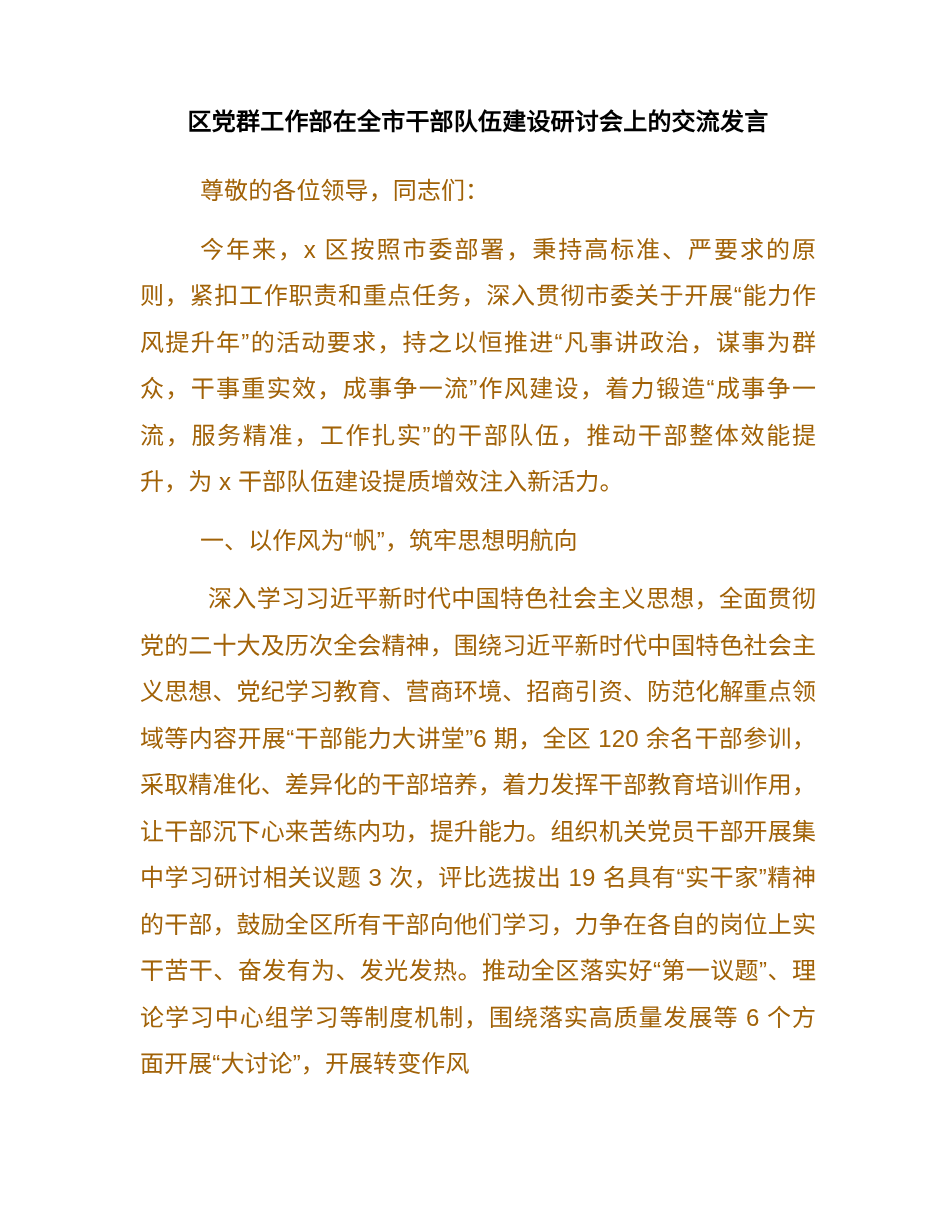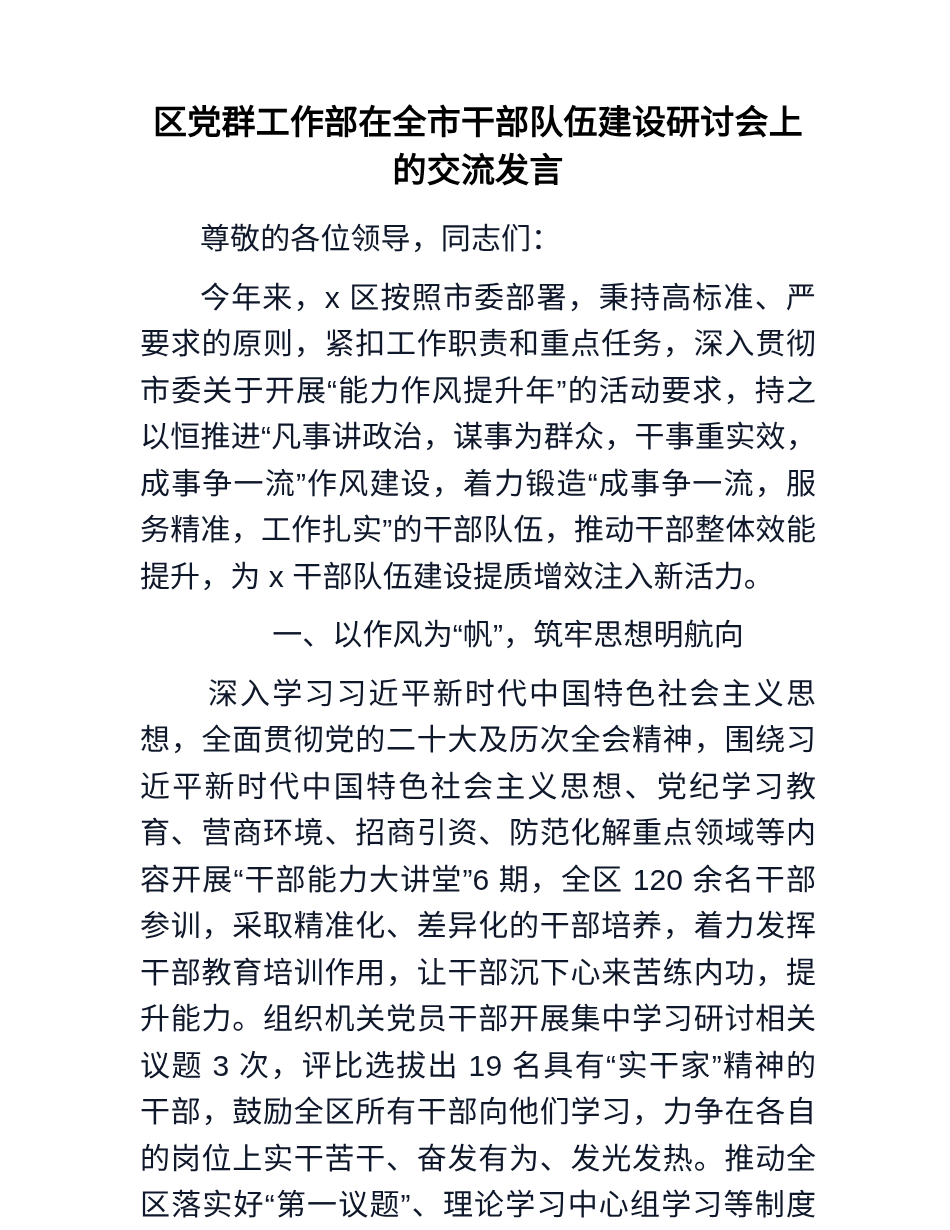--- a/index.html
+++ b/index.html
@@ -25,59 +25,59 @@
     left: 140px;
     top: 0;
     width: 676px;
   }
 
   
   .doc-title {
     margin: 0;
     padding: 0;
     padding-top: 98px;
-    font-size: 34px;
+    font-size: 24px;
     line-height: 48px;
     font-weight: bold;
     text-align: center;
     letter-spacing: 0.2px;
     color: #000000;
     white-space: normal;
   }
 
   
   .body-block {
     margin-top: 22px;
   }
 
   p.para {
     margin: 0;
     padding: 0;
-    font-size: 30px;
+    font-size: 24px;
     line-height: 46.5px;
     font-weight: normal;
     text-align: justify;
     text-justify: inter-ideograph;
     text-indent: 60px;
-    color: #0f172a;
+    color: #a16207;
     word-break: break-all;
     letter-spacing: 0.1px;
   }
 
   p.para + p.para {
     margin-top: 12px;
   }
 
   p.para.indent-wide {
     text-indent: 68px;
   }
 
   p.para.section-heading {
     text-indent: 60px;
-    text-align: center;
+    text-align: left;
   }
 
   
   p.para.truncated {
     text-align: justify;
   }
 </style>
 </head>
 <body>
 

